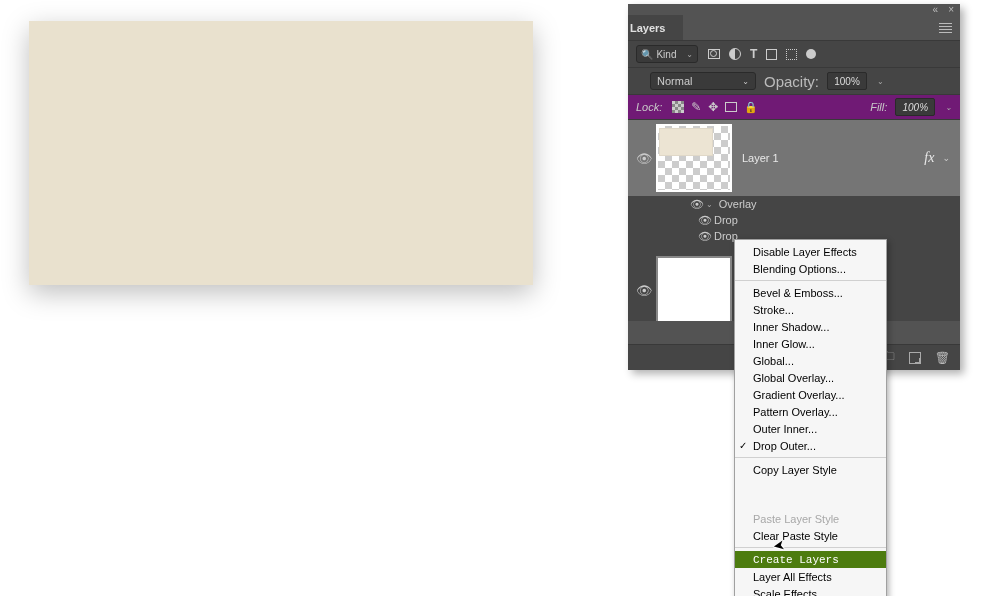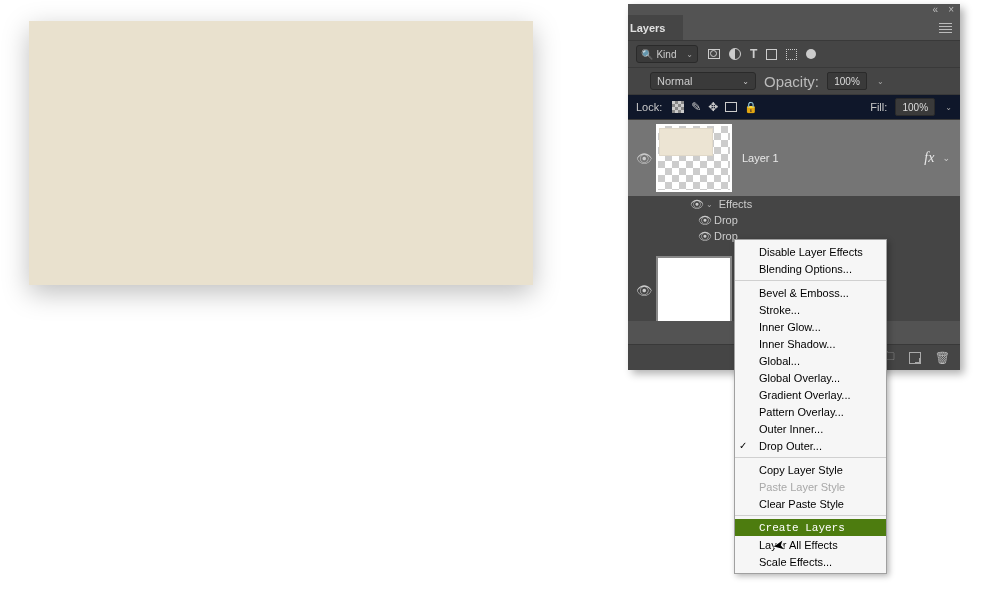--- a/index.html
+++ b/index.html
@@ -51,22 +51,22 @@
   .blend-dd {
     width: 106px; height: 18px; background: #3a3a3a; border: 1px solid #2a2a2a; border-radius: 3px;
     display: flex; align-items: center; padding: 0 6px; color: #ccc; font-size: 11px;
   }
   .blend-dd .chev { margin-left: auto; font-size: 8px; }
   .opacity-label { color: #bbb; font-size: 15px; }
   .pct-box { width: 40px; height: 18px; background: #3a3a3a; border:1px solid #2a2a2a; color:#ddd; font-size:10px; display:flex; align-items:center; justify-content:center; border-radius:2px; }
   .chev-sm { font-size: 8px; color:#aaa; margin-left:2px; }
 
   .lock-row {
-    height: 26px; background: #0f172a; display: flex; align-items: center; padding: 0 8px; gap: 8px;
-    border-top: 1px solid #393939; border-bottom: 1px solid #393939;
+    height: 26px; background: #701a75; display: flex; align-items: center; padding: 0 8px; gap: 8px;
+    border-top: 1px solid #393939; border-bottom: 1px solid #393939; font-style: italic;
   }
   .lock-icons { display: flex; gap: 7px; align-items: center; margin-left: 2px; }
   .lock-icons span, .lock-icons i { color:#ccc; font-size:12px; font-style: normal; }
   .checker-sm { width:12px; height:12px; background-image: linear-gradient(45deg,#888 25%,transparent 25%,transparent 75%,#888 75%),linear-gradient(45deg,#888 25%,#ccc 25%,#ccc 75%,#888 75%); background-size:6px 6px; background-position:0 0,3px 3px; display:inline-block; }
   .brush-i::before { content:'✎'; }
   .move-i::before { content:'✥'; }
   .frame-i { width:12px; height:10px; border:1px solid #ccc; position:relative; display:inline-block; }
   .lock-i::before { content:'🔒'; font-size:11px; }
 
   .layers-area { flex:1; background: #454545; position: relative; height: 201px; overflow: hidden; }
@@ -110,22 +110,22 @@
   .trash-i::before { content:'🗑'; }
 
   
   .context-menu {
     position: absolute; left: 734px; top: 239px; width: 153px;
     background: #f6f6f6; border: 1px solid #a0a0a0; box-shadow: 2px 2px 6px rgba(0,0,0,0.3);
     font-size: 11px; color: #000;
   }
   .context-menu .grp { padding: 3px 0; }
   .context-menu .sep { height: 1px; background: #d0d0d0; margin: 0; }
-  .context-menu .mi { height: 17px; display: flex; align-items: center; padding-left: 24px; padding-right: 8px; position: relative; }
-  .context-menu .mi.disabled { color: #a8a8a8; }
+  .context-menu .mi { height: 17px; display: flex; align-items: center; padding-left: 18px; padding-right: 8px; position: relative; }
+  .context-menu .mi.disabled { color: #a8a8a8; margin-top: 32px; }
   .context-menu .mi.checked::before { content:'✓'; position:absolute; left:4px; font-size:10px; }
   .context-menu .mi.hovered { background: #4d7c0f; color: #fff; font-family: Liberation Mono, monospace; }
   .cursor { position:absolute; left: 773px; top: 537px; font-size: 14px; color:#000; transform: rotate(-10deg); }
   .cursor::before { content: '➤'; transform: scaleX(-1); display:inline-block; color:#000; text-shadow: -1px -1px 0 #fff, 1px 1px 0 #fff; }
 </style>
 </head>
 <body>
 
 <div class="canvas"></div>
 
@@ -193,21 +193,21 @@
           </div>
       </div>
       <span class="layer-name">Layer 1</span>
       <span class="fx-label">fx</span>
       <span class="fx-chev">⌄</span>
     </div>
     <div class="effects-group">
       <div class="row">
         <span class="sub-eye">👁</span>
         <span class="sub-chev">⌄</span>
-        <span>Effects</span>
+        <span>Overlay</span>
       </div>
       <div class="row" style="padding-left:8px;">
         <span class="sub-eye">👁</span>
         <span>Drop</span>
       </div>
       <div class="row" style="padding-left:8px;">
         <span class="sub-eye">👁</span>
         <span>Drop</span>
       </div>
     </div>
@@ -230,22 +230,22 @@
 
 <div class="context-menu">
   <div class="grp" id="cm-g1">
       <div class="mi">Disable Layer Effects</div>
       <div class="mi">Blending Options...</div>
     </div>
   <div class="sep"></div>
   <div class="grp" id="cm-g2">
       <div class="mi">Bevel &amp; Emboss...</div>
       <div class="mi">Stroke...</div>
+      <div class="mi">Inner Shadow...</div>
       <div class="mi">Inner Glow...</div>
-      <div class="mi">Inner Shadow...</div>
       <div class="mi">Global...</div>
       <div class="mi">Global Overlay...</div>
       <div class="mi">Gradient Overlay...</div>
       <div class="mi">Pattern Overlay...</div>
       <div class="mi">Outer Inner...</div>
       <div class="mi checked">Drop Outer...</div>
     </div>
   <div class="sep"></div>
   <div class="grp" id="cm-g3">
     <div class="mi">Copy Layer Style</div>

